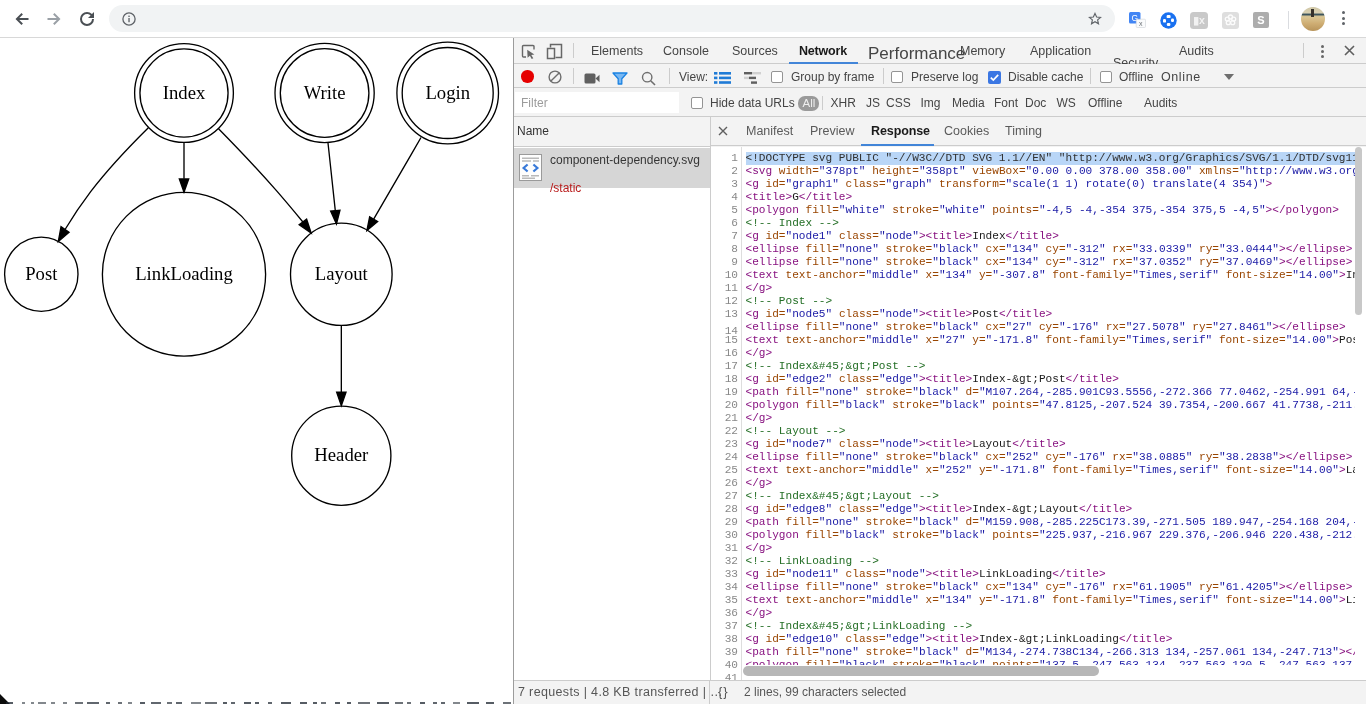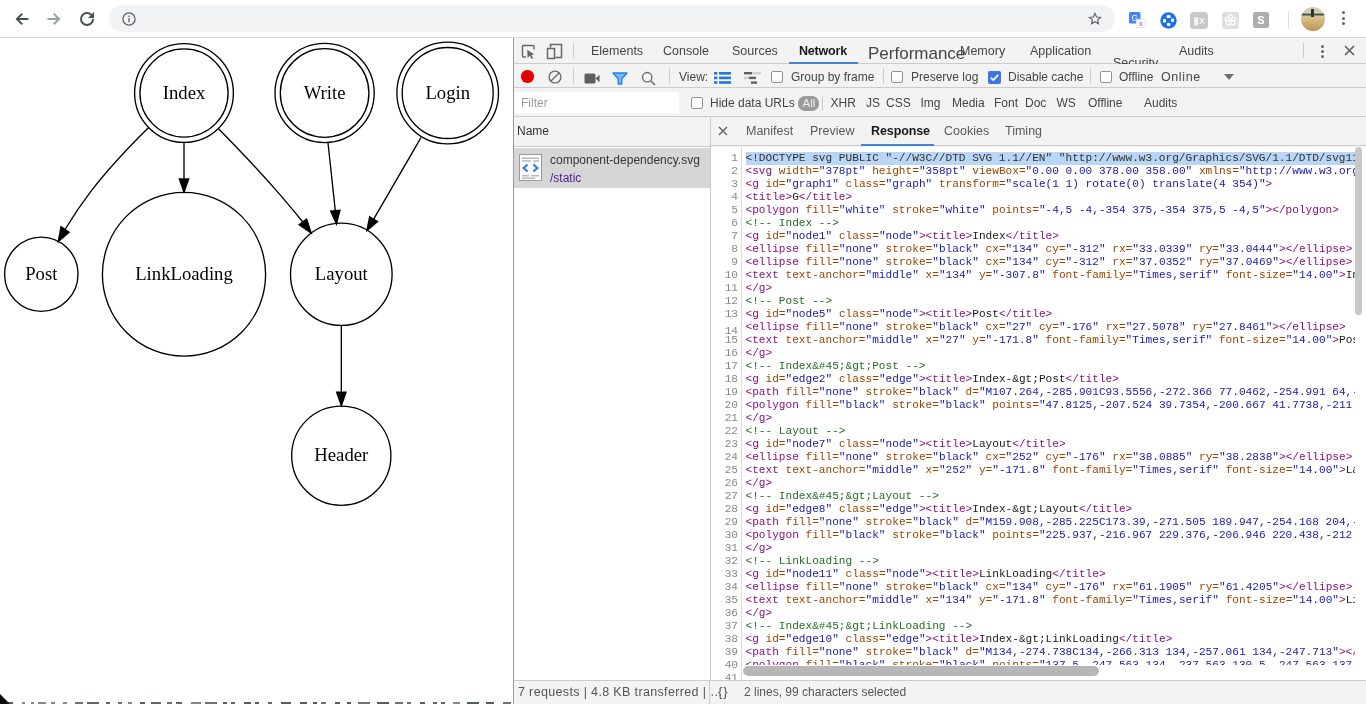--- a/index.html
+++ b/index.html
@@ -346,21 +346,21 @@
  <rect x="0.5" y="0.5" width="22" height="26" fill="#fdfdfd" stroke="#9a9a9a" stroke-width="1"></rect>
  <g stroke="#b9b9b9" stroke-width="1.4">
   <path d="M3 4.2 H20 M3 7 H12 M14 7 H20 M3 21.8 H10 M12 21.8 H20 M3 24.2 H16"></path>
  </g>
  <g fill="none" stroke="#3879d9" stroke-width="2.2">
   <path d="M8.6 10.5 L4.6 14 L8.6 17.5"></path>
   <path d="M14.4 10.5 L18.4 14 L14.4 17.5"></path>
  </g>
 </svg>
 <div class="lbl" style="left:550px;top:153px;color:#363636">component-dependency.svg</div>
-<div class="lbl" style="left:550px;top:171px;color:#4c1d95">/static</div>
+<div class="lbl" style="left:550px;top:181px;color:#b91c1c">/static</div>
 <div class="vsep" style="left:710px;top:117px;height:563px"></div>
 
 <div class="row" style="left:711px;top:117px;width:655px;height:29px"></div>
 <svg class="abs" style="left:718px;top:126px" width="10" height="10" viewBox="0 0 10 10">
  <path d="M1 1 L9 9 M9 1 L1 9" stroke="#5f5f5f" stroke-width="1.4"></path>
 </svg>
 <div class="lbl2" style="left:746px;top:123.5px;font-size:12.5px">Manifest</div>
 <div class="lbl2" style="left:810px;top:123.5px;font-size:12.5px">Preview</div>
 <div class="lbl" style="left:871px;top:123.5px;color:#1a1a1a;font-size:12.5px;font-weight:bold;letter-spacing:-0.1px">Response</div>
 <div class="abs" style="left:861px;top:143.5px;width:73px;height:2.5px;background:#4285d8"></div>

